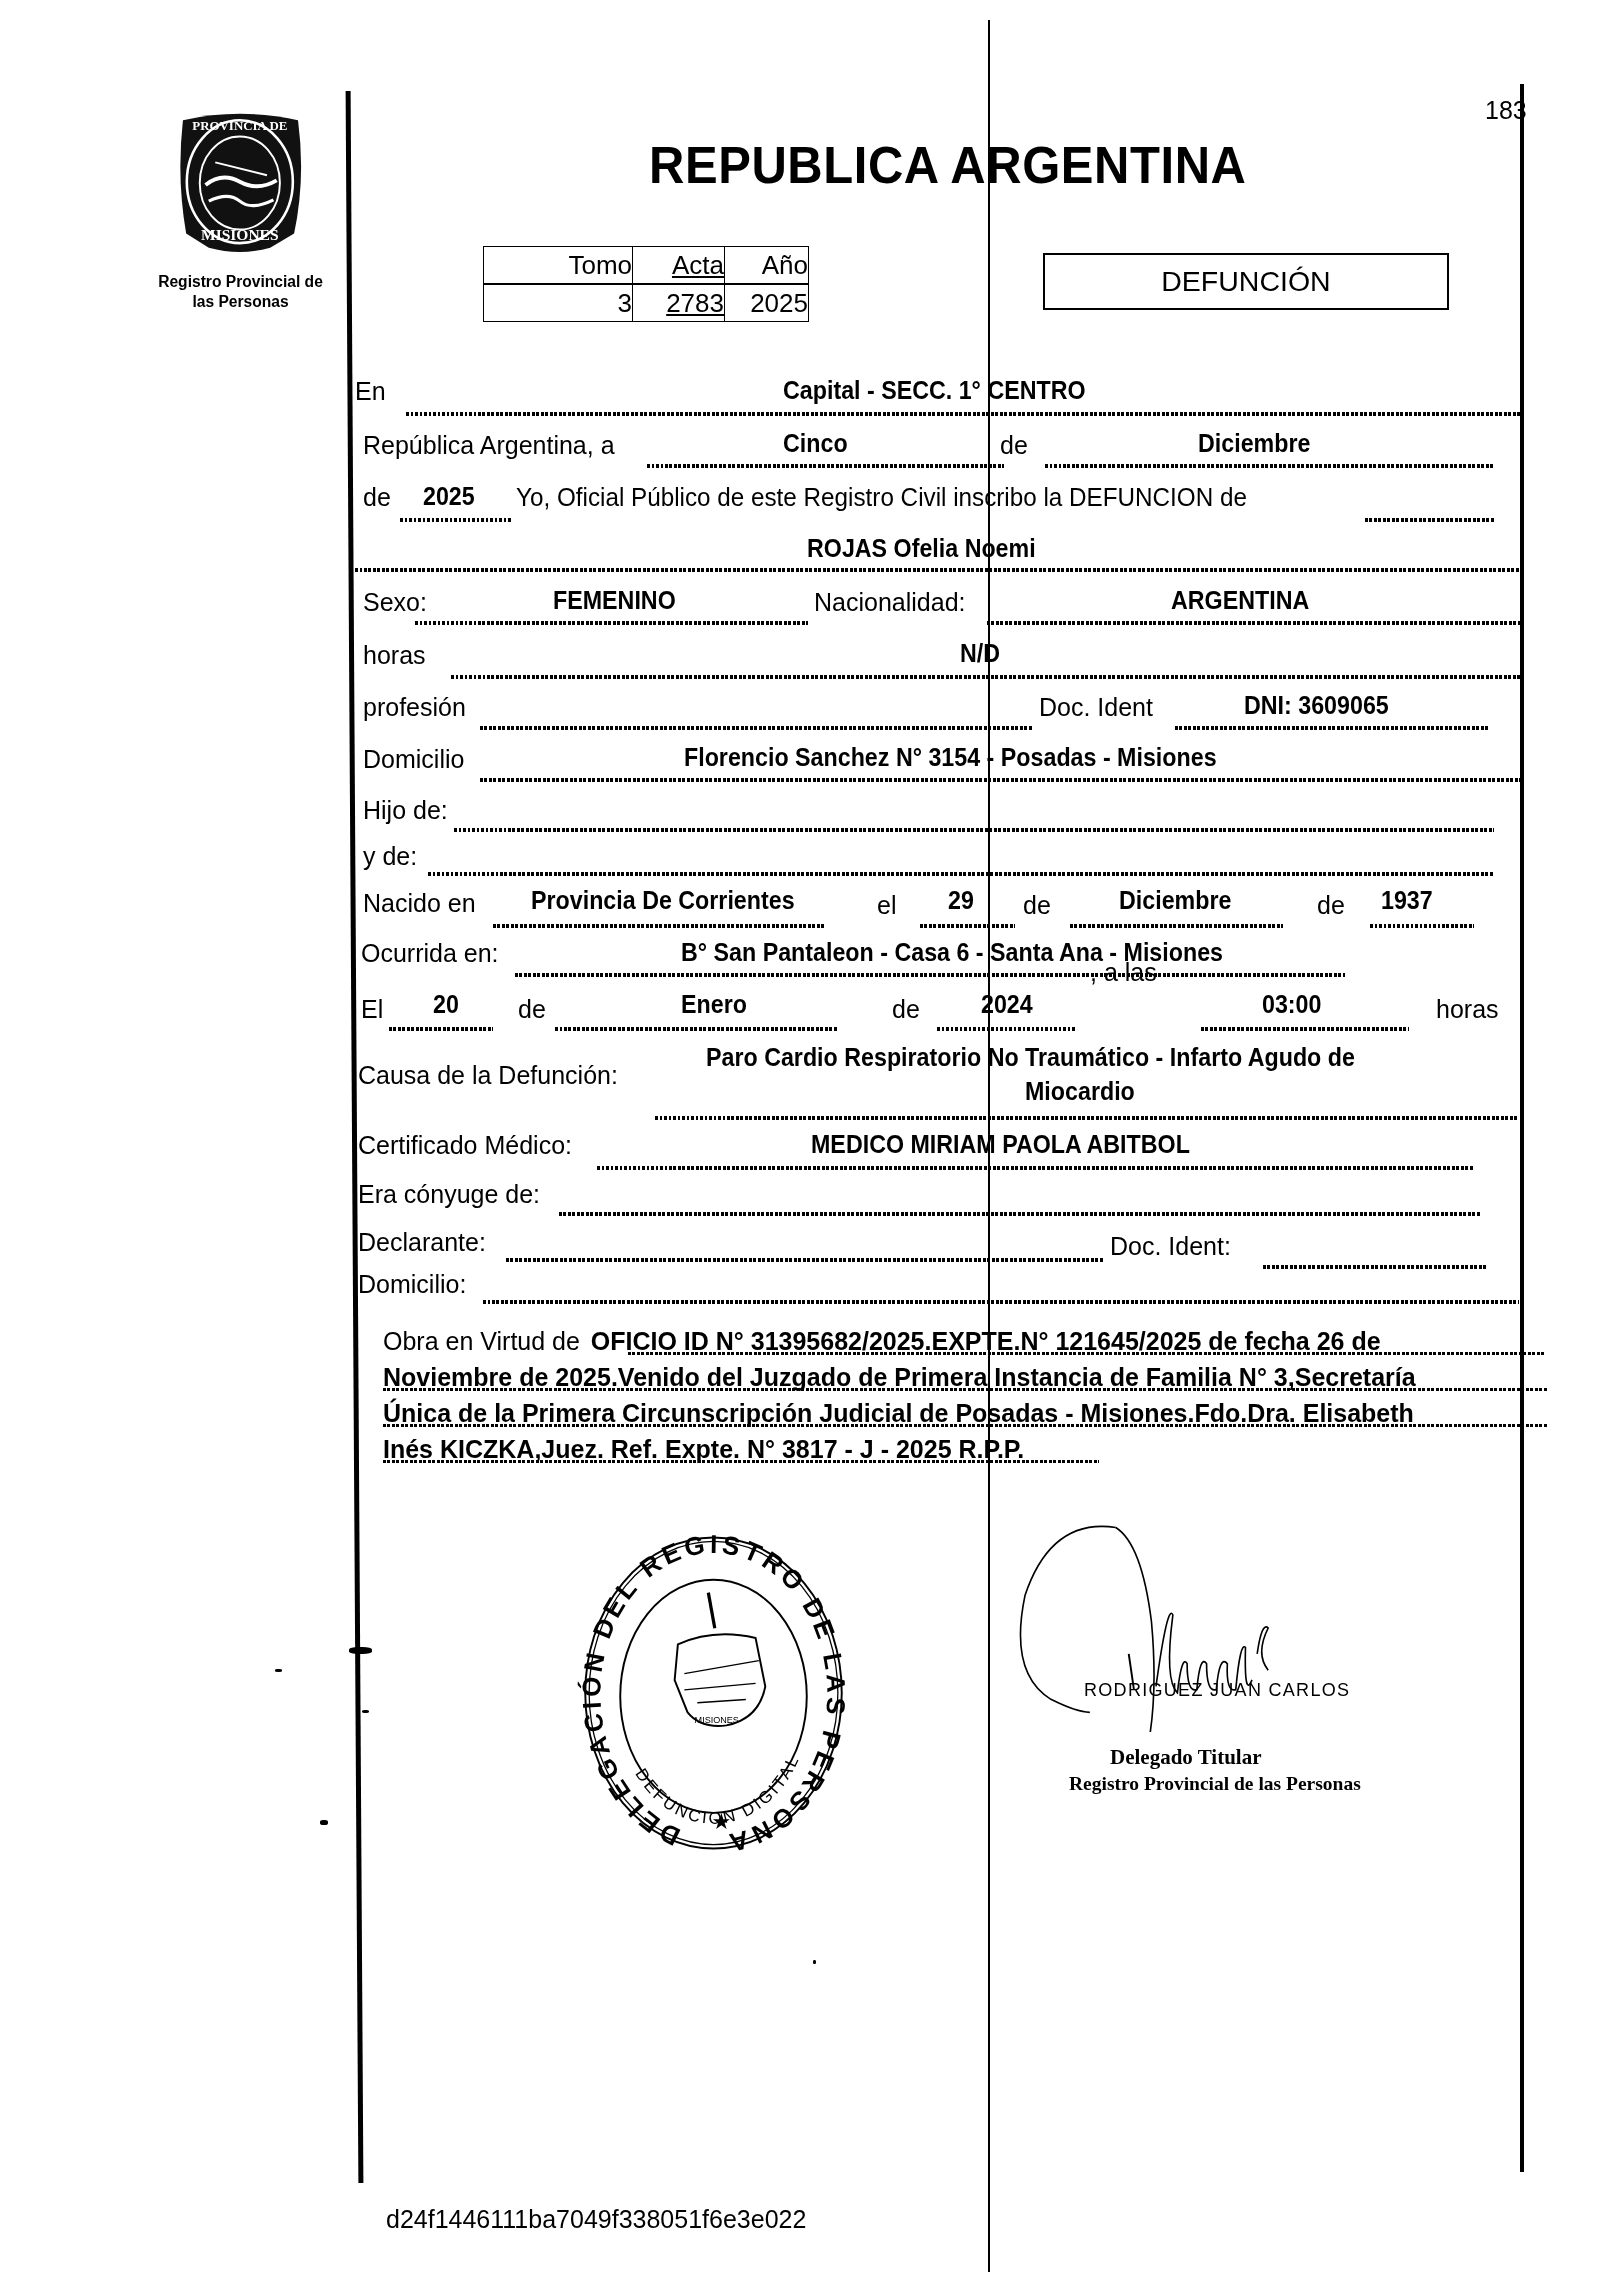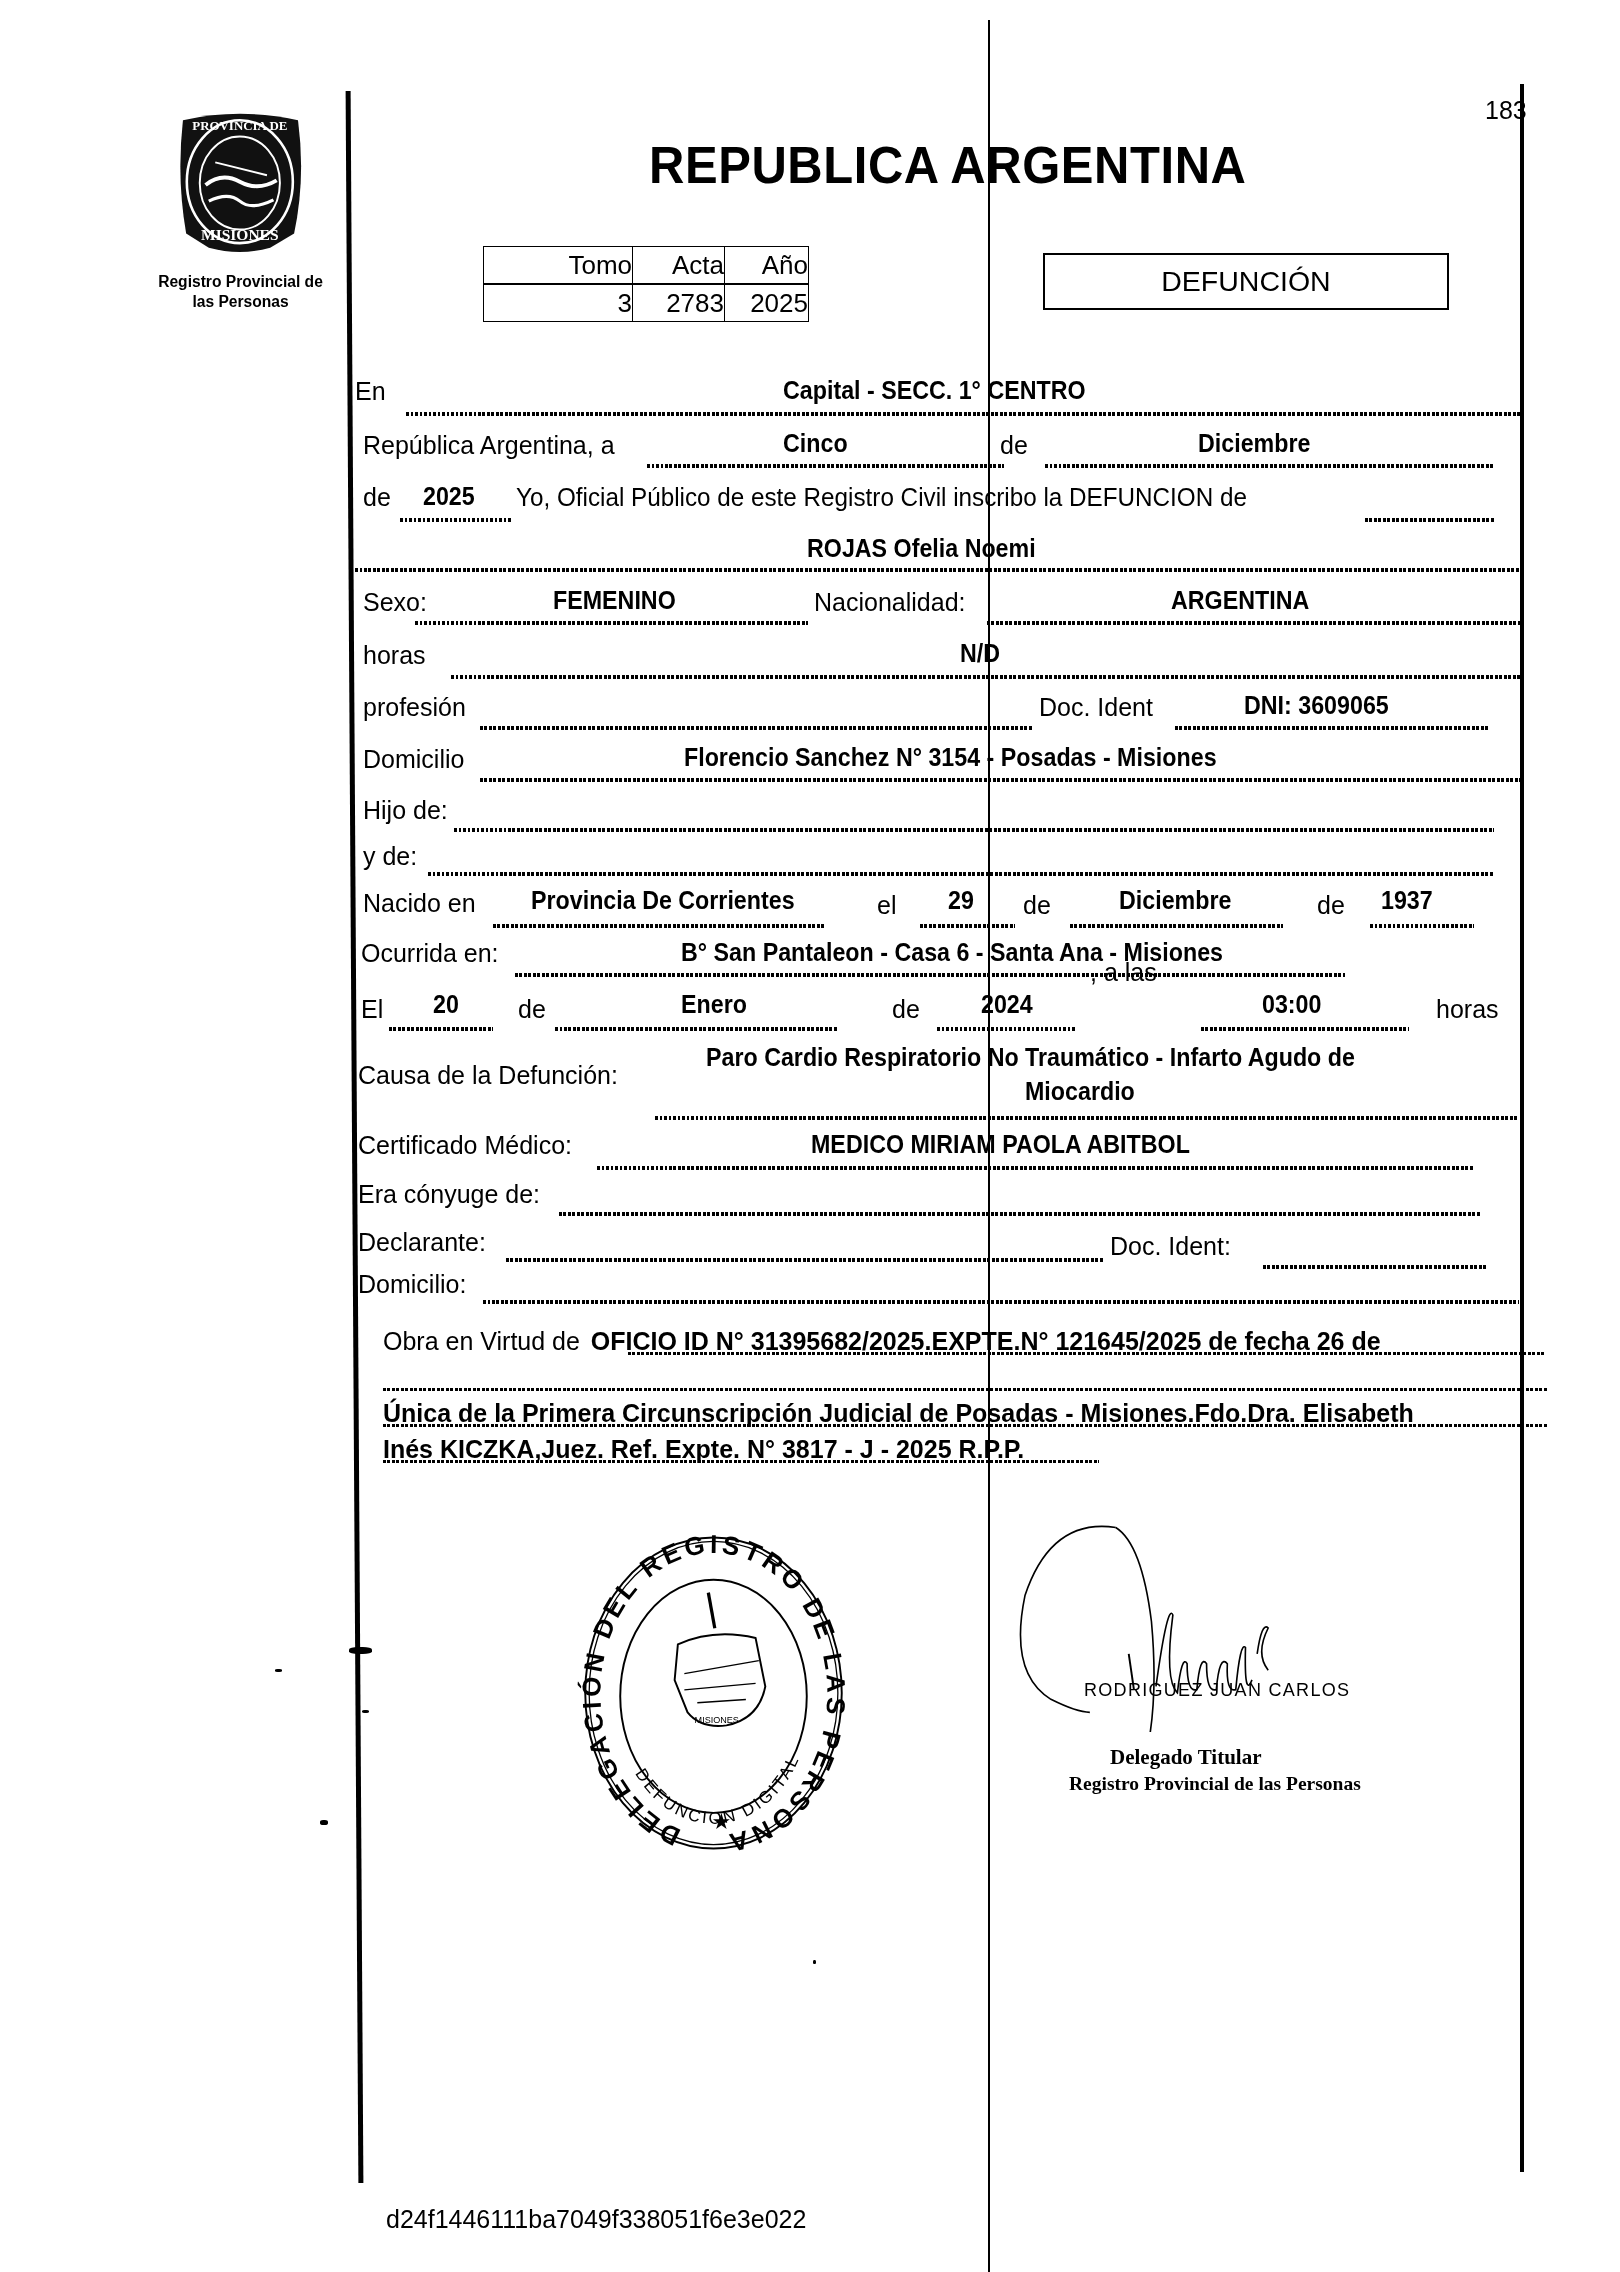--- a/index.html
+++ b/index.html
@@ -22,21 +22,21 @@
 
   #main-title { left: 649px; top: 136px; font-size: 51px; font-weight: bold;
                 letter-spacing: 0.6px; transform: scaleX(0.96); transform-origin: left; }
 
   
   #reg-table { left: 483px; top: 246px; border-collapse: collapse; border: 1.9px solid #000; }
   #reg-table td { border: 1.3px solid #000; width: 128px; height: 36px; text-align: right;
                   font-size: 26px; padding: 0; }
   #reg-table tr:first-child td { border-bottom: 2.6px solid #000; }
   #reg-table td:nth-child(1){ width: 148px; }
-  #reg-table td:nth-child(2){ width: 91px; }
+  #reg-table td:nth-child(2){ width: 91px; text-decoration: underline; }
   #reg-table td:nth-child(3){ width: 83px; }
 
   #type-box { left: 1043px; top: 253px; width: 402px; height: 53px; border: 2.6px solid #000;
               display: flex; align-items: center; justify-content: center; font-size: 28.5px; }
 
   
   .lbl { position: absolute; font-size: 25px; white-space: nowrap; }
   .val { position: absolute; font-size: 25px; font-weight: bold; white-space: nowrap;
          transform: scaleX(0.93); transform-origin: left; }
   .dots { position: absolute; height: 3.9px;
@@ -203,20 +203,21 @@
 <div class="lbl" style="left:358px;top:1270px">Domicilio:</div>
 <div class="dots" style="left:483px;top:1300px;width:1036px"></div>
 
 <div id="obra" class="abs">
   <span class="ob-line">
     <span>Obra en Virtud de</span>
     <b style="margin-left:3.9px">OFICIO ID N° 31395682/2025.EXPTE.N° 121645/2025 de fecha 26 de</b>
     <span class="dots" style="left:245px;width:918px"></span>
   </span>
   <span class="ob-line">
+    <b>Noviembre de 2025.Venido del Juzgado de Primera Instancia de Familia N° 3,Secretaría</b>
     <span class="dots" style="width:1164px"></span>
   </span>
   <span class="ob-line">
     <b>Única de la Primera Circunscripción Judicial de Posadas - Misiones.Fdo.Dra. Elisabeth</b>
     <span class="dots" style="width:1164px"></span>
   </span>
   <span class="ob-line">
     <b>Inés KICZKA,Juez. Ref. Expte. N° 3817 - J - 2025 R.P.P.</b>
     <span class="dots" style="width:716px"></span>
   </span>

